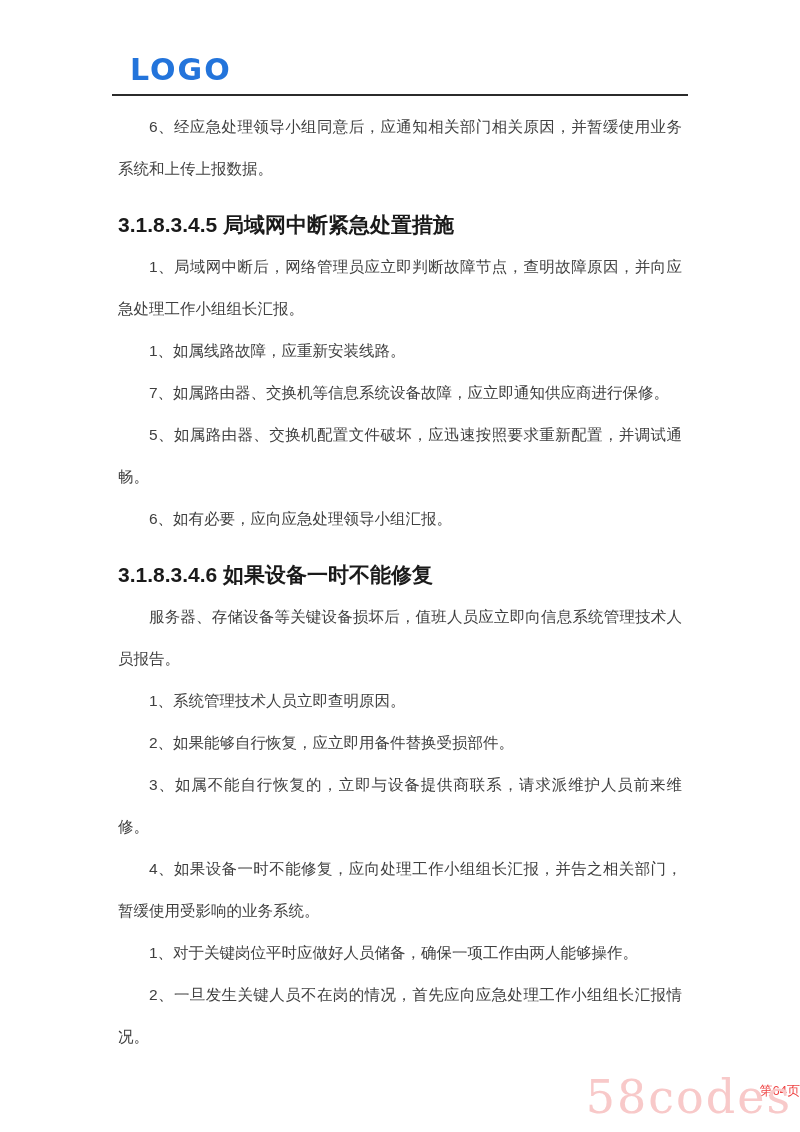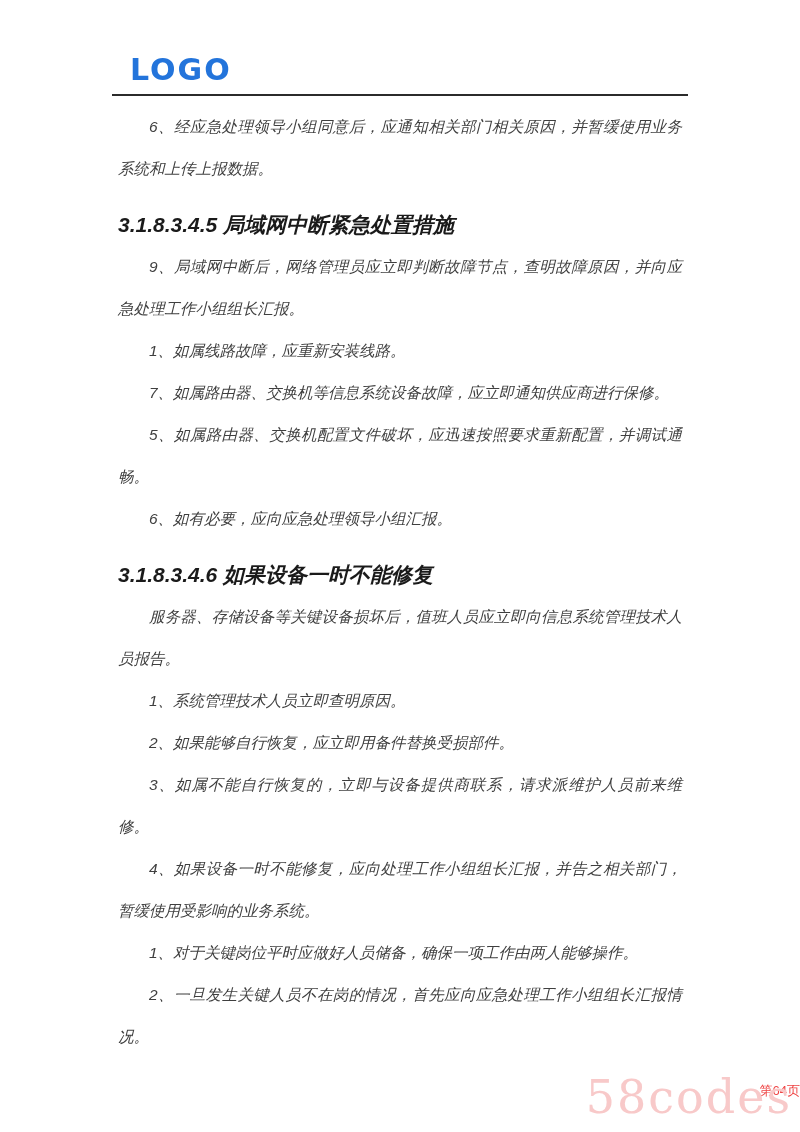--- a/index.html
+++ b/index.html
@@ -31,21 +31,20 @@
     border: none;
     border-top: 2px solid #2b2b2b;
     height: 0;
   }
   .doc-body {
     margin: 10px 118px 0 118px;
     font-size: 15.5px;
     line-height: 42px;
     color: #3f3f3f;
     text-align: justify;
-    font-style: italic;
   }
   .doc-body p.para {
     text-indent: 2em;
   }
   .doc-body h3.heading {
     font-size: 21px;
     font-weight: bold;
     color: #1a1a1a;
     line-height: 42px;
     margin-top: 14px;
@@ -79,21 +78,21 @@
 
   <div class="header">
     <span class="logo">LOGO</span>
     <hr class="header-rule">
   </div>
 
   <main class="doc-body">
 
   <p class="para">6、经应急处理领导小组同意后，应通知相关部门相关原因，并暂缓使用业务系统和上传上报数据。</p>
       <h3 class="heading">3.1.8.3.4.5 局域网中断紧急处置措施</h3>
-      <p class="para">9、局域网中断后，网络管理员应立即判断故障节点，查明故障原因，并向应急处理工作小组组长汇报。</p>
+      <p class="para">1、局域网中断后，网络管理员应立即判断故障节点，查明故障原因，并向应急处理工作小组组长汇报。</p>
       <p class="para">1、如属线路故障，应重新安装线路。</p>
       <p class="para">7、如属路由器、交换机等信息系统设备故障，应立即通知供应商进行保修。</p>
       <p class="para">5、如属路由器、交换机配置文件破坏，应迅速按照要求重新配置，并调试通畅。</p>
       <p class="para">6、如有必要，应向应急处理领导小组汇报。</p>
       <h3 class="heading">3.1.8.3.4.6 如果设备一时不能修复</h3>
       <p class="para">服务器、存储设备等关键设备损坏后，值班人员应立即向信息系统管理技术人员报告。</p>
       <p class="para">1、系统管理技术人员立即查明原因。</p>
       <p class="para">2、如果能够自行恢复，应立即用备件替换受损部件。</p>
       <p class="para">3、如属不能自行恢复的，立即与设备提供商联系，请求派维护人员前来维修。</p>
       <p class="para">4、如果设备一时不能修复，应向处理工作小组组长汇报，并告之相关部门，暂缓使用受影响的业务系统。</p>

